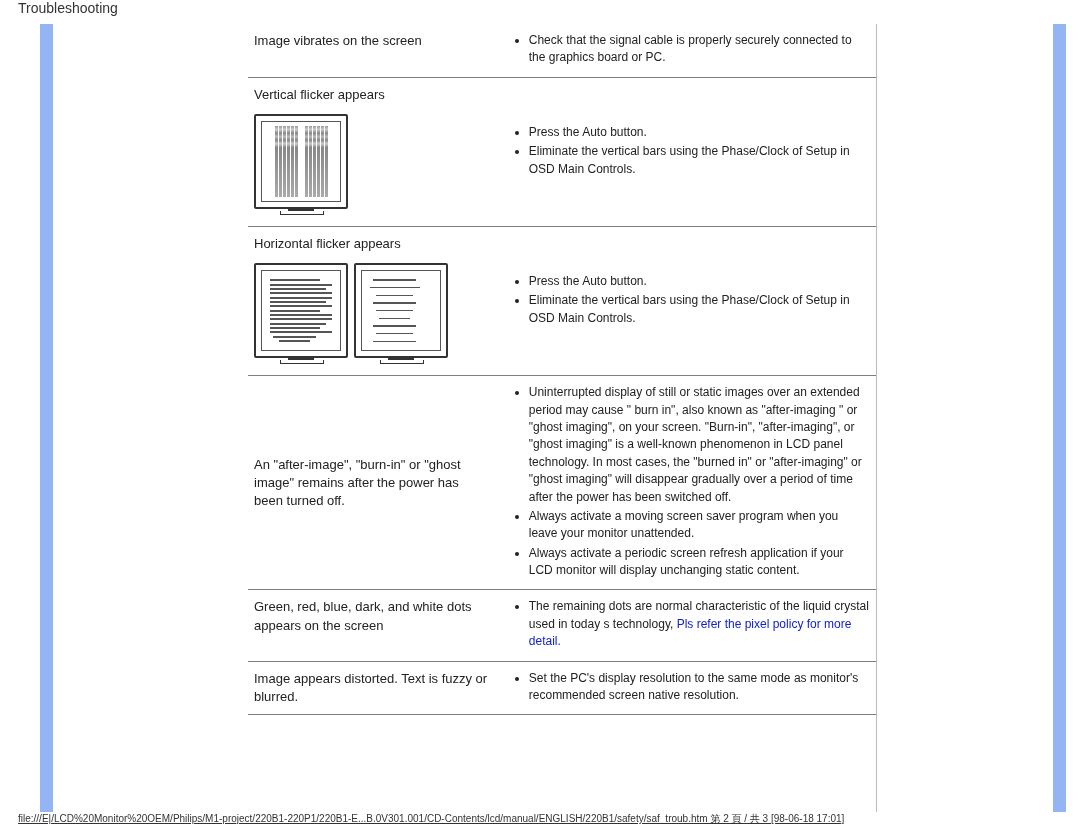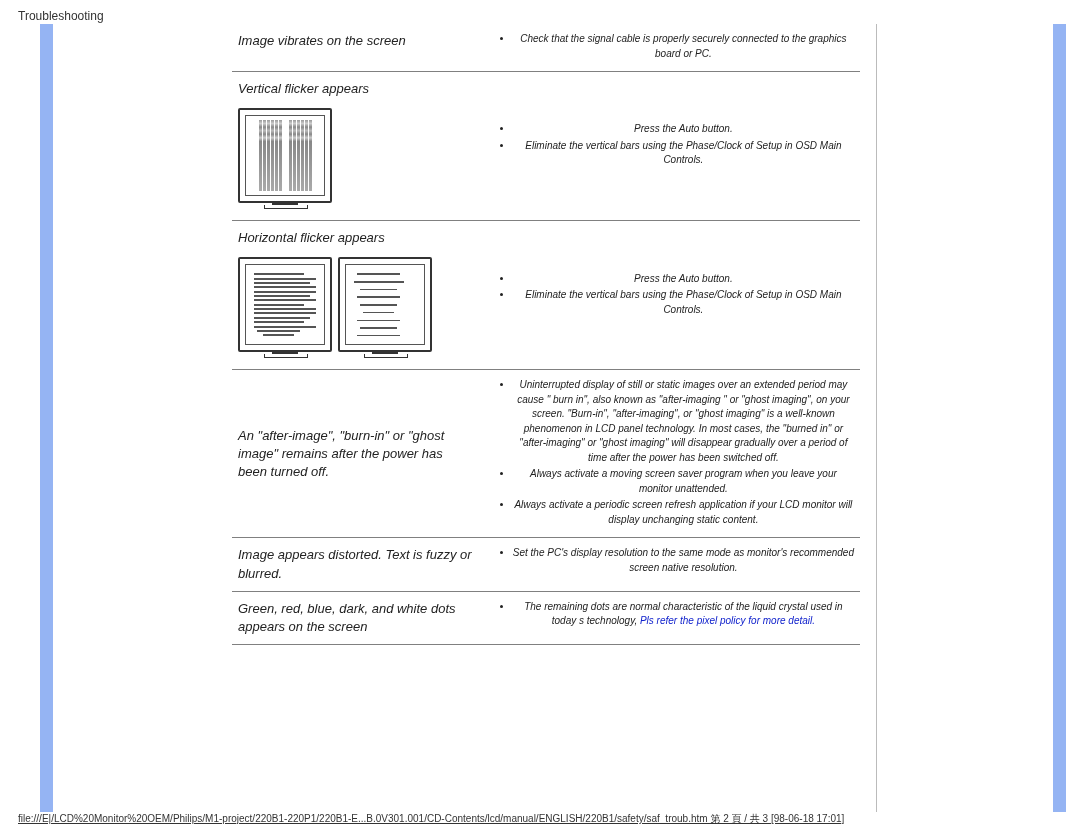--- a/index.html
+++ b/index.html
@@ -10,23 +10,23 @@
     body {
       font-family: Arial, sans-serif;
       font-size: 12px;
       background: #fff;
       width: 1080px;
       height: 834px;
       position: relative;
     }
     .header-label {
       position: absolute;
-      top: 9px;
+      top: 0;
       left: 18px;
-      font-size: 12px;
+      font-size: 14px;
       color: #333;
     }
     .footer-label {
       position: absolute;
       bottom: 8px;
       left: 18px;
       font-size: 10px;
       color: #333;
       text-decoration: underline;
     }
@@ -42,23 +42,22 @@
       position: absolute;
       top: 24px;
       left: 1053px;
       width: 13px;
       height: 788px;
       background: #95b4f3;
     }
     .content-area {
       position: absolute;
       top: 24px;
-      left: 232px;
+      left: 248px;
       width: 628px;
-      font-style: italic;
     }
     .trouble-table {
       width: 100%;
       border-collapse: collapse;
     }
     .trouble-table td {
       border-top: 1px solid #808080;
       border-bottom: 1px solid #808080;
       padding: 8px 6px;
       vertical-align: top;
@@ -74,24 +73,23 @@
       width: 378px;
     }
     .problem-label {
       font-size: 13px;
       color: #222;
       line-height: 1.4;
     }
     .solution-list {
       list-style: disc;
       padding-left: 26px;
-      font-size: 10px;
+      font-size: 12px;
       color: #222;
       line-height: 1.45;
-      text-align: center;
     }
     .solution-list li {
       margin-bottom: 2px;
     }
     .link {
       color: #1122cc;
     }
     .monitor-diagram {
       margin-top: 10px;
       display: flex;
@@ -315,37 +313,37 @@
       <td class="col-right">
         <ul class="solution-list">
           <li>Uninterrupted display of still or static images over an extended period may cause " burn in", also known as "after-imaging " or "ghost imaging", on your screen. "Burn-in", "after-imaging", or "ghost imaging" is a well-known phenomenon in LCD panel technology. In most cases, the "burned in" or "after-imaging" or "ghost imaging" will disappear gradually over a period of time after the power has been switched off.</li>
           <li>Always activate a moving screen saver program when you leave your monitor unattended.</li>
           <li>Always activate a periodic screen refresh application if your LCD monitor will display unchanging static content.</li>
         </ul>
       </td>
     </tr>
     <tr>
       <td class="col-left">
-        <div class="problem-label">Image appears distorted. Text   is fuzzy or blurred.</div>
-      </td>
-      <td class="col-right">
-        <ul class="solution-list">
-          <li>Set the PC's display resolution to the same mode as monitor's recommended screen native resolution.</li>
-        </ul>
-      </td>
-    </tr>
-    <tr>
-      <td class="col-left">
         <div class="problem-label">Green, red, blue, dark, and white dots appears on the screen</div>
       </td>
       <td class="col-right">
         <ul class="solution-list">
           <li>
             <span>The remaining dots are normal characteristic of the liquid crystal used in today s technology, </span><span class="link">Pls refer the pixel policy for more detail.</span>
           </li>
+        </ul>
+      </td>
+    </tr>
+    <tr>
+      <td class="col-left">
+        <div class="problem-label">Image appears distorted. Text   is fuzzy or blurred.</div>
+      </td>
+      <td class="col-right">
+        <ul class="solution-list">
+          <li>Set the PC's display resolution to the same mode as monitor's recommended screen native resolution.</li>
         </ul>
       </td>
     </tr>
   </tbody>
     </table>
 </div>
 
 <div class="footer-label">file:///E|/LCD%20Monitor%20OEM/Philips/M1-project/220B1-220P1/220B1-E...B.0V301.001/CD-Contents/lcd/manual/ENGLISH/220B1/safety/saf_troub.htm 第 2 頁 / 共 3 [98-06-18 17:01]</div>
 
 </body></html>

